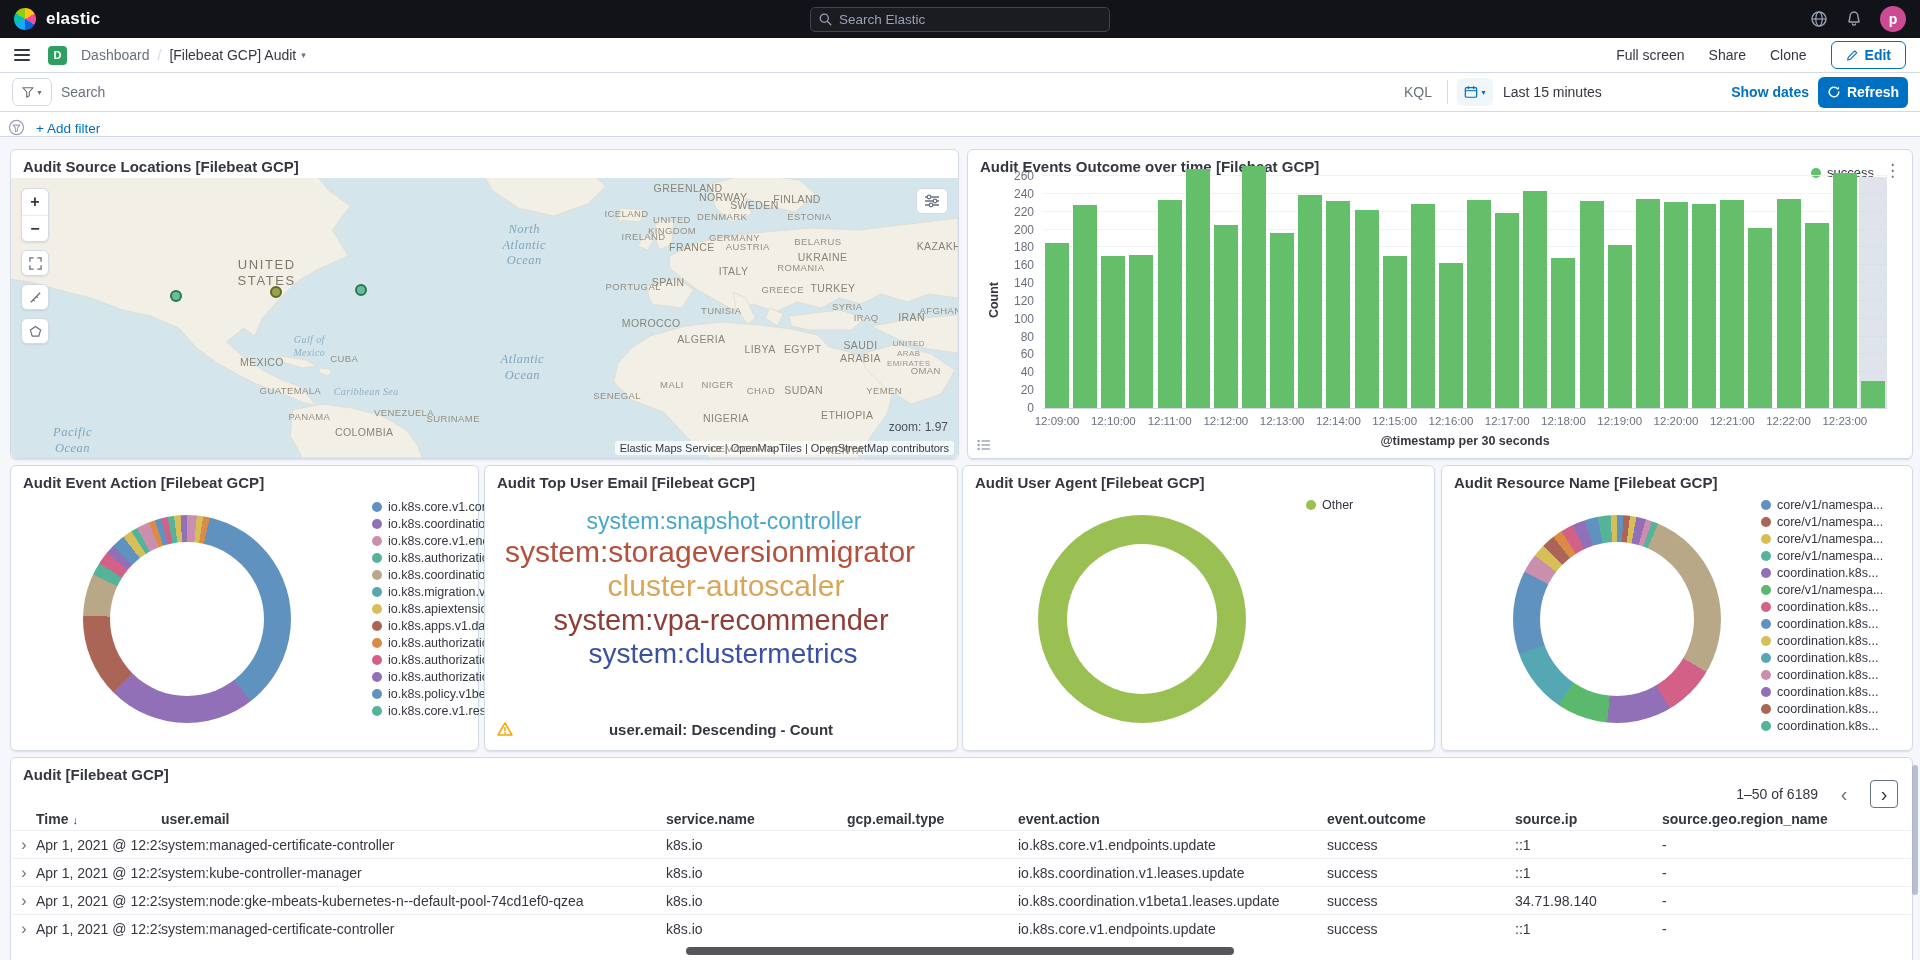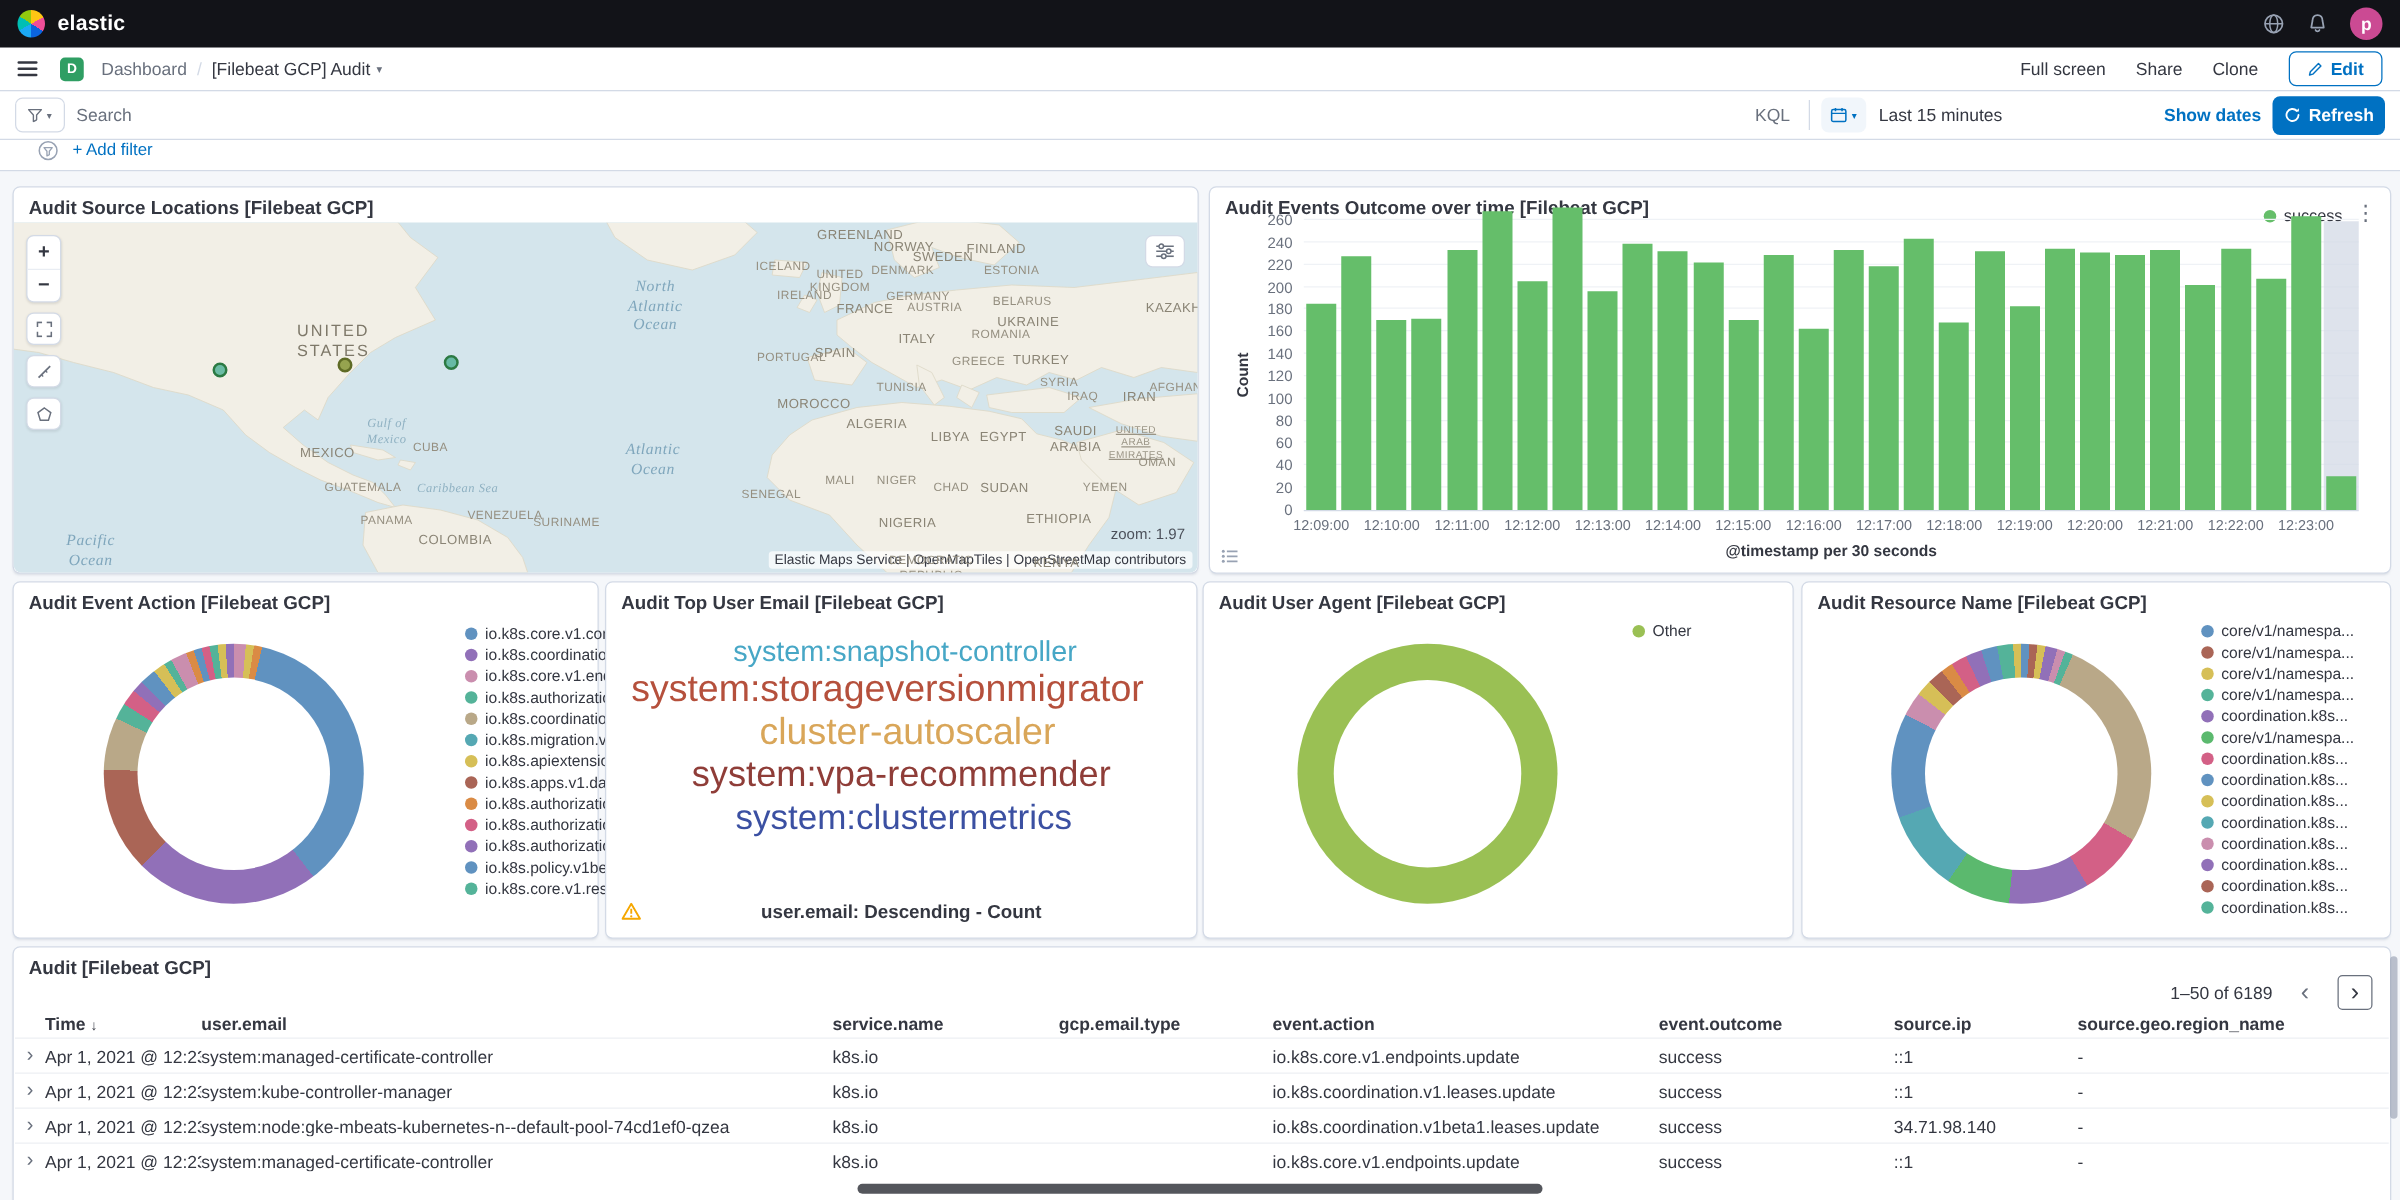--- a/index.html
+++ b/index.html
@@ -43,21 +43,21 @@
   .kql { font-size:14px; color:#69707D; padding:0 6px; cursor:pointer; }
   .vsep { width:1px; height:24px; background:#D3DAE6; }
   .datepicker { width:352px; display:flex; align-items:center; }
   .date-btn { width:36px; height:28px; display:flex; align-items:center; justify-content:center; gap:3px; color:#0071C2; background:#F1F6FB; border-radius:6px; cursor:pointer; }
   .time-range { font-size:14px; color:#343741; margin-left:10px; }
   .show-dates { margin-left:auto; font-size:14px; color:#0071C2; cursor:pointer;font-weight:bold; }
   .refresh-btn { width:90px; height:31px; background:#0071C2; border:none; border-radius:6px; color:#fff; font-size:14px; font-weight:600;
                  display:flex; align-items:center; justify-content:center; gap:6px; cursor:pointer; font-family:inherit; }
 
   
-  .filterbar { height:25px; background:#fff; border-bottom:1px solid #D3DAE6; display:flex; align-items:flex-start; padding:0 30px; gap:11px; }
+  .filterbar { height:25px; background:#fff; border-bottom:1px solid #D3DAE6; display:flex; align-items:flex-end; padding:0 8px; gap:11px; }
   .add-filter { font-size:13.5px; color:#0071C2; cursor:pointer; }
 
   
   .dash { position:absolute; top:138px; left:0; right:0; bottom:0; overflow:hidden; }
   .panel { position:absolute; background:#fff; border:1px solid #D3DAE6; border-radius:6px; box-shadow:0 2px 2px -1px rgba(152,162,179,.3); }
   .panel-title { font-size:15px; font-weight:600; color:#343741; padding:8px 12px 0; white-space:nowrap; overflow:hidden; }
 
   .p-map { left:10px; top:11px;  width:949px; height:310px; }
   .p-bar { left:967px; top:11px; width: 946px; height:310px; }
   .p-ea  { left:10px;   top:327px; width:469px; height:286px; }
@@ -66,21 +66,21 @@
   .p-rn  { left:1441px; top:327px; width:472px; height:286px; }
   .p-tbl { left:10px;   top:619px; width:1903px; height:400px; }
 
   
   .map-area { position:absolute; left:0; right:0; top:28px; bottom:0; background:#D4E5EC; overflow:hidden; border-radius:0 0 6px 6px; }
   .map-area svg.land { position:absolute; inset:0; width:100%; height:100%; }
   .map-label { position:absolute; transform:translate(-50%,-50%); color:#8A8475; white-space:pre-line; text-align:center; line-height:1.25; letter-spacing:.4px; pointer-events:none; }
   .map-label.lg { font-size:13px; letter-spacing:1.6px; color:#7E7869; }
   .map-label.md { font-size:10.5px; }
   .map-label.sm { font-size:9.5px; color:#958F80; }
-  .map-label.xs { font-size:8px; color:#9B9586;text-decoration:underline; }
+  .map-label.xs { font-size:8px; color:#9B9586; }
   .map-label.ocean { font-family:"Liberation Serif","DejaVu Serif",serif; font-style:italic; color:#7FA6BC; font-size:12.5px; letter-spacing:.5px; }
   .map-label.ocean-sm { font-family:"Liberation Serif","DejaVu Serif",serif; font-style:italic; color:#8FB1C2; font-size:10px; }
   .map-marker { position:absolute; width:12px; height:12px; border-radius:50%; transform:translate(-50%,-50%); }
   .map-ctl { position:absolute; width:28px; background:#fff; border:1px solid #D3DAE6; border-radius:6px; box-shadow:0 1px 2px rgba(0,0,0,.1);
              display:flex; flex-direction:column; align-items:center; color:#343741; cursor:pointer; }
   .map-ctl .zbtn { width:100%; height:26px; display:flex; align-items:center; justify-content:center; font-size:16px; font-weight:600; }
   .map-ctl .zbtn + .zbtn { border-top:1px solid #E9EDF3; }
   .tool-btn { position:absolute; left:10px; width:28px; height:26px; background:#fff; border:1px solid #D3DAE6; border-radius:6px;
               display:flex; align-items:center; justify-content:center; color:#69707D; cursor:pointer; box-shadow:0 1px 2px rgba(0,0,0,.08); }
   .layers-btn { position:absolute; right:10px; top:10px; width:32px; height:26px; background:#fff; border:1px solid #D3DAE6; border-radius:6px;
@@ -140,20 +140,27 @@
   .v-scrollbar { position:absolute; right:2px; top:765px; width:6px; height:130px; background:rgba(152,162,179,.65); border-radius:3px; z-index:40; }
 
   svg.ic { display:block; }
 </style>
 </head>
 <body>
 
 <div class="gheader">
   <div class="logo"></div>
   <div class="brand">elastic</div>
+  <div class="top-search">
+    <svg class="ic" width="13" height="13" viewBox="0 0 16 16">
+        <circle cx="6.5" cy="6.5" r="5" fill="none" stroke="#98A2B3" stroke-width="1.6"></circle>
+        <line x1="10.5" y1="10.5" x2="14.5" y2="14.5" stroke="#98A2B3" stroke-width="1.6" stroke-linecap="round"></line>
+      </svg>
+    <input placeholder="Search Elastic" style="">
+  </div>
   <div class="hdr-right">
     <svg class="ic hdr-icon" viewBox="0 0 18 18">
         <circle cx="9" cy="9" r="7" fill="none" stroke="currentColor" stroke-width="1.4"></circle>
         <ellipse cx="9" cy="9" rx="3.2" ry="7" fill="none" stroke="currentColor" stroke-width="1.2"></ellipse>
         <line x1="2" y1="9" x2="16" y2="9" stroke="currentColor" stroke-width="1.2"></line>
       </svg>
     <svg class="ic hdr-icon" viewBox="0 0 18 18">
         <path d="M9 2c-2.6 0-4 2-4 4.6L4 12h10l-1-5.4C13 4 11.6 2 9 2z" fill="none" stroke="currentColor" stroke-width="1.4" stroke-linejoin="round"></path>
         <path d="M7.4 14a1.7 1.7 0 0 0 3.2 0" fill="none" stroke="currentColor" stroke-width="1.4" stroke-linecap="round"></path>
       </svg>

